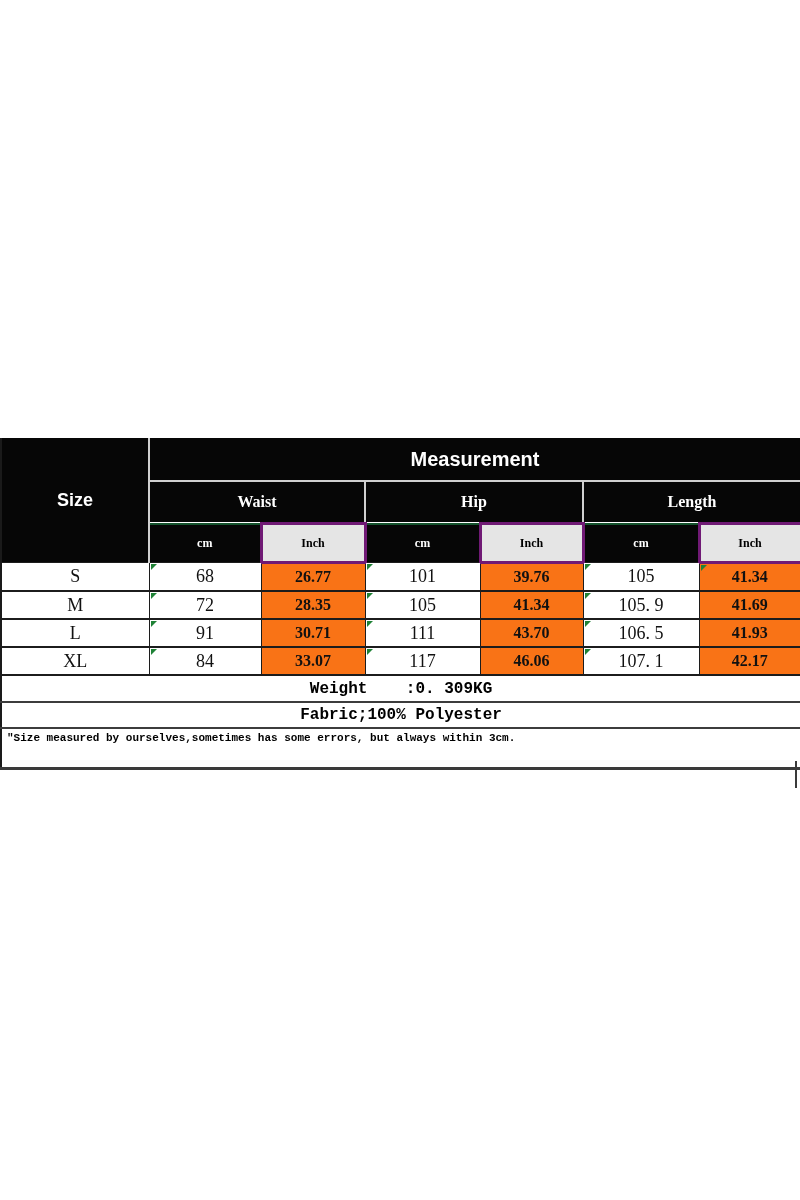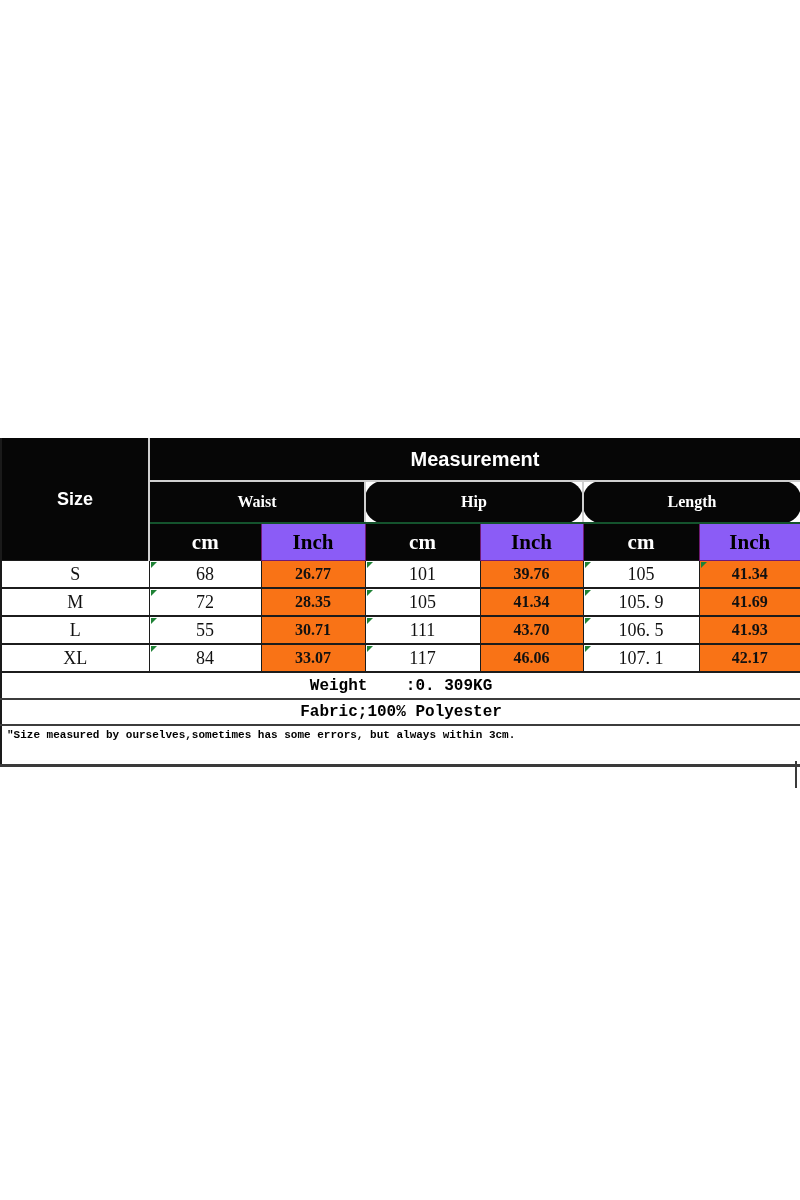--- a/index.html
+++ b/index.html
@@ -21,24 +21,24 @@
     border-right:2px solid #cfcfcf;
   }
   .measure-cell{
     font-family:"Liberation Sans", sans-serif;font-weight:bold;font-size:20px;
     height:42px;border-bottom:2px solid #cfcfcf;
   }
   .group-cell{
     font-family:"Liberation Serif", serif;font-weight:bold;font-size:16px;
     height:40px;border-bottom:2px solid #14532d;
   }
-  .group-cell.gsep{border-left:2px solid #cfcfcf;border-radius:18px;}
-  .unit-row td{height:36px;font-weight:bold;font-size:21px;}
+  .group-cell.gsep{border-left:2px solid #cfcfcf;}
+  .unit-row td{height:36px;font-weight:bold;font-size:12px;}
   .unit-cm{background:#060606;color:#ffffff;}
-  .unit-inch{background:#8b5cf6;color:#000000;border:1px solid #701a75;}
+  .unit-inch{background:#e5e5e5;color:#000000;border:3px solid #701a75;}
   
   .data-row td{
     height:26px;background:#ffffff;color:#111;
     border:1px solid #1c1c1c;border-bottom-width:2px;
     font-size:18px;position:relative;
   }
   .data-row td.inch{
     background:#f97316;font-weight:bold;font-size:16px;
   }
   
@@ -109,21 +109,21 @@
       <td><i class="tri"></i><span>72</span></td>
       <td class="inch">28.35</td>
       <td><i class="tri"></i><span>105</span></td>
       <td class="inch">41.34</td>
       <td><i class="tri"></i><span>105. 9</span></td>
       <td class="inch">41.69</td>
     </tr>
 
     <tr class="data-row">
       <td>L</td>
-      <td><i class="tri"></i><span>55</span></td>
+      <td><i class="tri"></i><span>91</span></td>
       <td class="inch">30.71</td>
       <td><i class="tri"></i><span>111</span></td>
       <td class="inch">43.70</td>
       <td><i class="tri"></i><span>106. 5</span></td>
       <td class="inch">41.93</td>
     </tr>
 
     <tr class="data-row">
       <td>XL</td>
       <td><i class="tri"></i><span>84</span></td>

